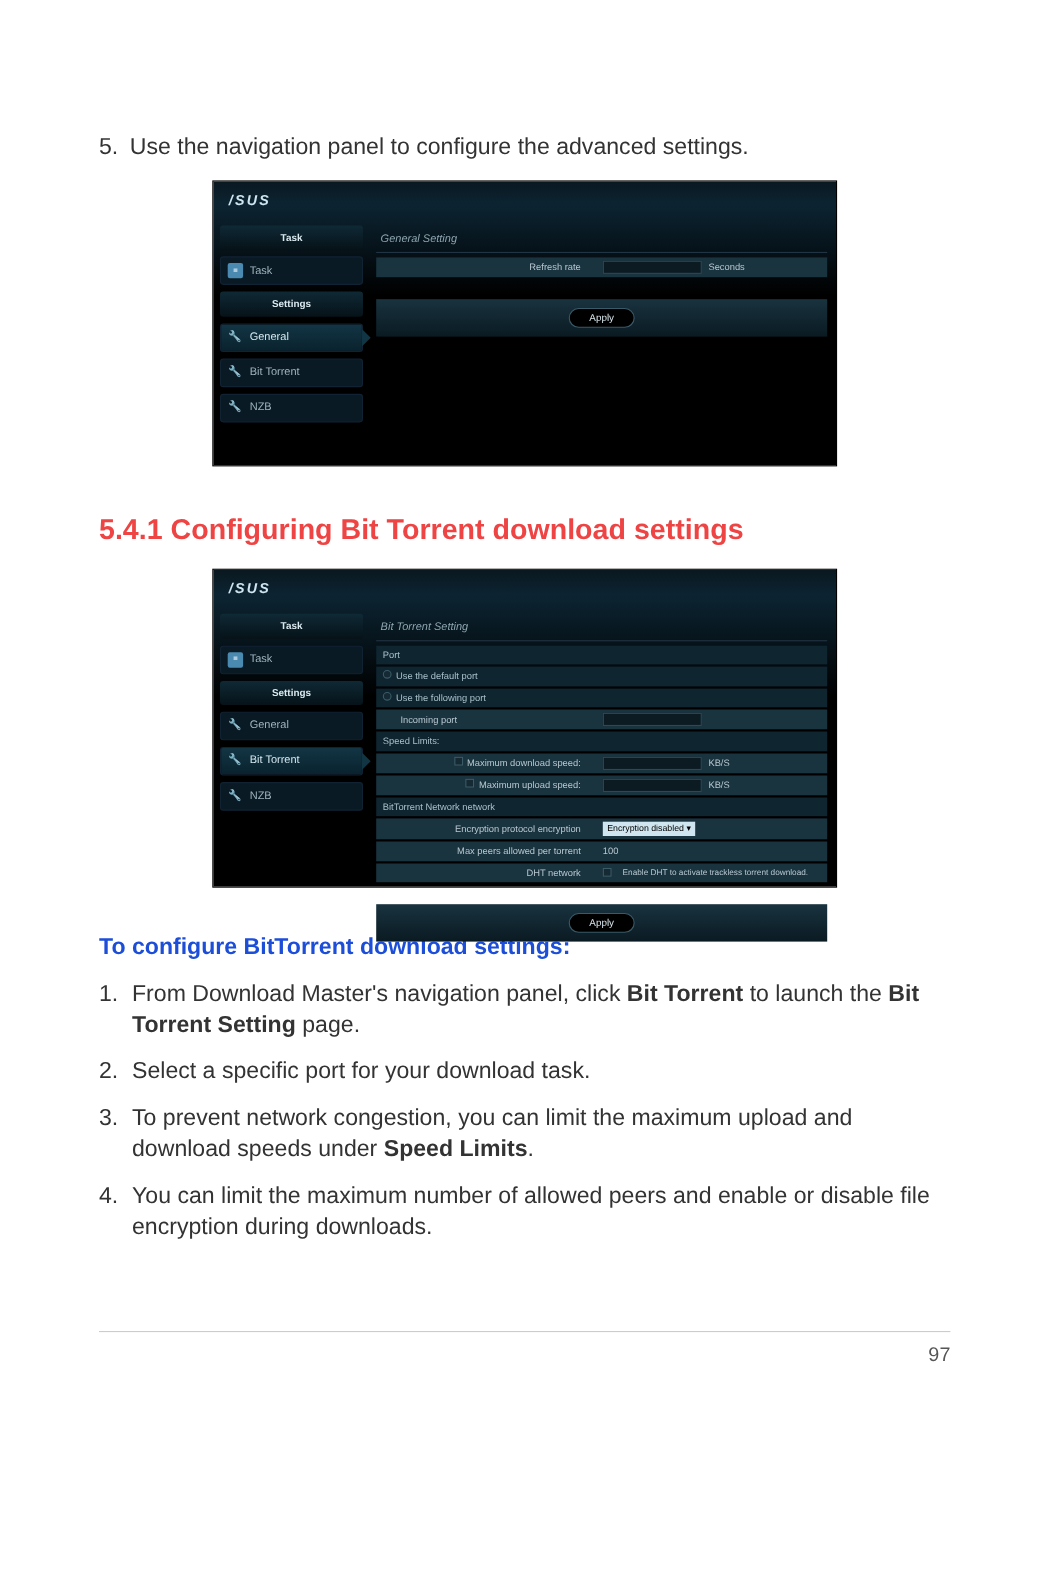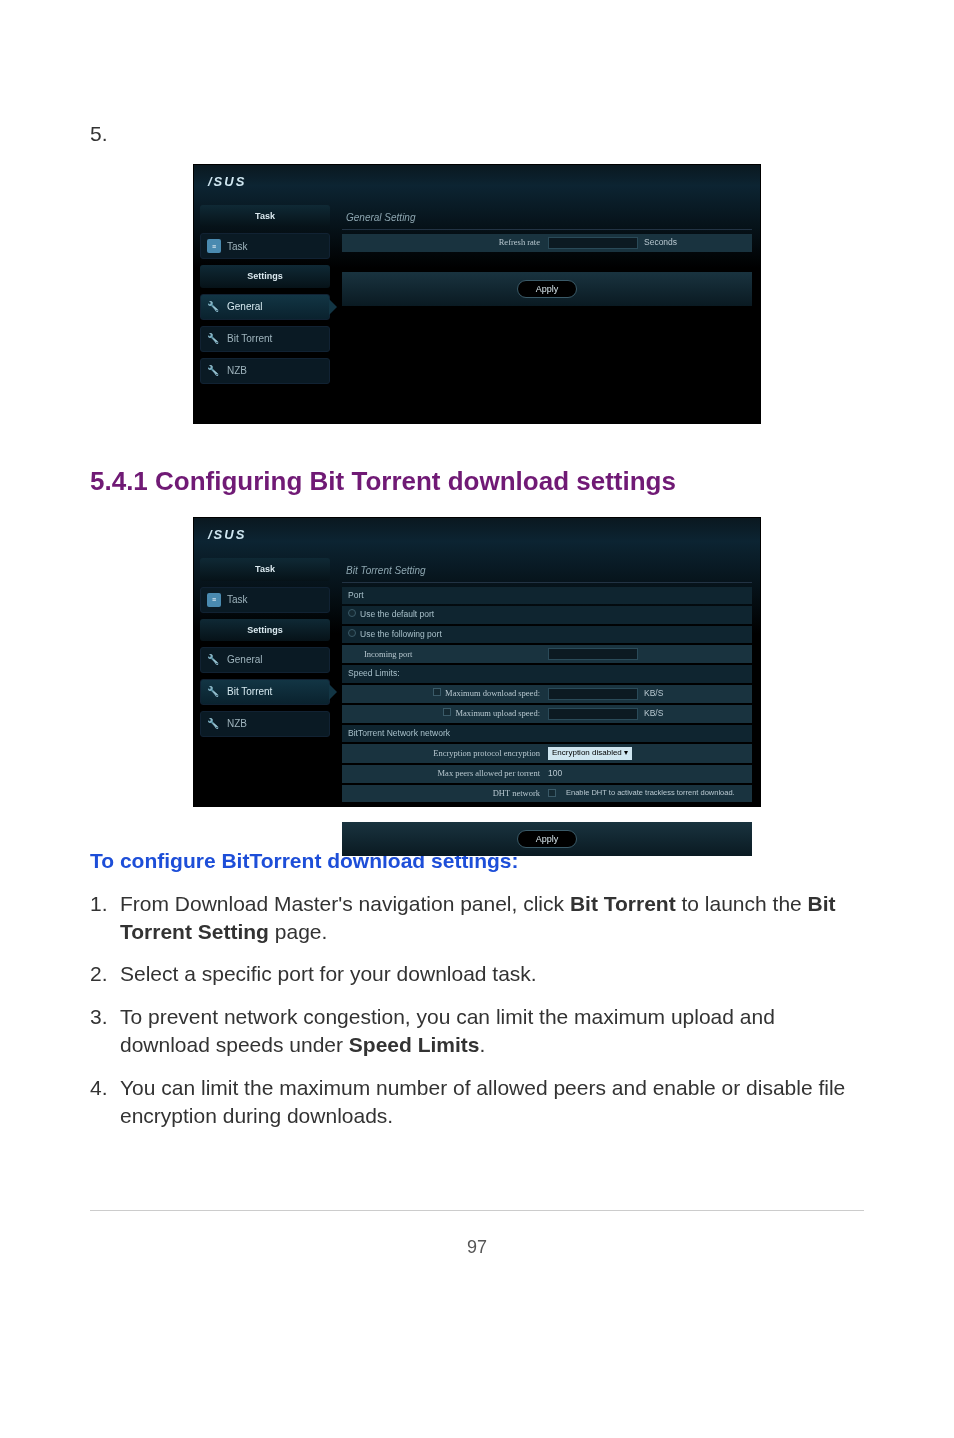--- a/index.html
+++ b/index.html
@@ -115,22 +115,21 @@
     display: flex;
     align-items: center;
     background: #19333f;
     padding: 3px 6px;
     margin-bottom: 2px;
     font-size: 8.5px;
   }
   .row .lbl {
     width: 200px;
     text-align: right;
-    padding-right: 8px;
-    font-family: Liberation Serif, serif;
+    padding-right: 20px;
   }
   .row .val {
     flex: 1;
     display: flex;
     align-items: center;
     gap: 6px;
   }
   .input-slot {
     display: inline-block;
     width: 90px;
@@ -177,21 +176,21 @@
   }
   .sel {
     display: inline-block;
     background: #cfe6f0;
     color: #000;
     font-size: 8px;
     padding: 1px 4px;
   }
 
   h2.sec {
-    color: #701a75;
+    color: #ef4444;
     font-size: 26px;
     font-weight: bold;
     margin: 40px 0 18px 0;
   }
   h3.sub {
     font-weight: bold;
     font-size: 21px;
     margin: 28px 0 14px 0;
     color: #1d4ed8;
   }
@@ -207,31 +206,32 @@
   }
   ol.steps > li::before {
     content: counter(st) ".";
     width: 30px;
     flex-shrink: 0;
   }
   .b { font-weight: bold; }
   .footer {
     border-top: 1px solid #ccc;
     margin-top: 80px;
-    padding-top: 24px;
-    text-align: center;
+    padding-top: 8px;
+    text-align: right;
     color: #555;
     font-size: 18px;
   }
 </style>
 </head>
 <body>
 
 <div class="step5">
   <span class="num">5.</span>
+  <span>Use the navigation panel to configure the advanced settings.</span>
 </div>
 
 <div class="screenshot ss1">
   <div class="asus-logo">/SUS</div>
   <div class="sidebar">
     <div class="sb-header">Task</div>
     <div class="sb-item">
       <span class="sb-icon task">≡</span>
       <span>Task</span>
     </div>

